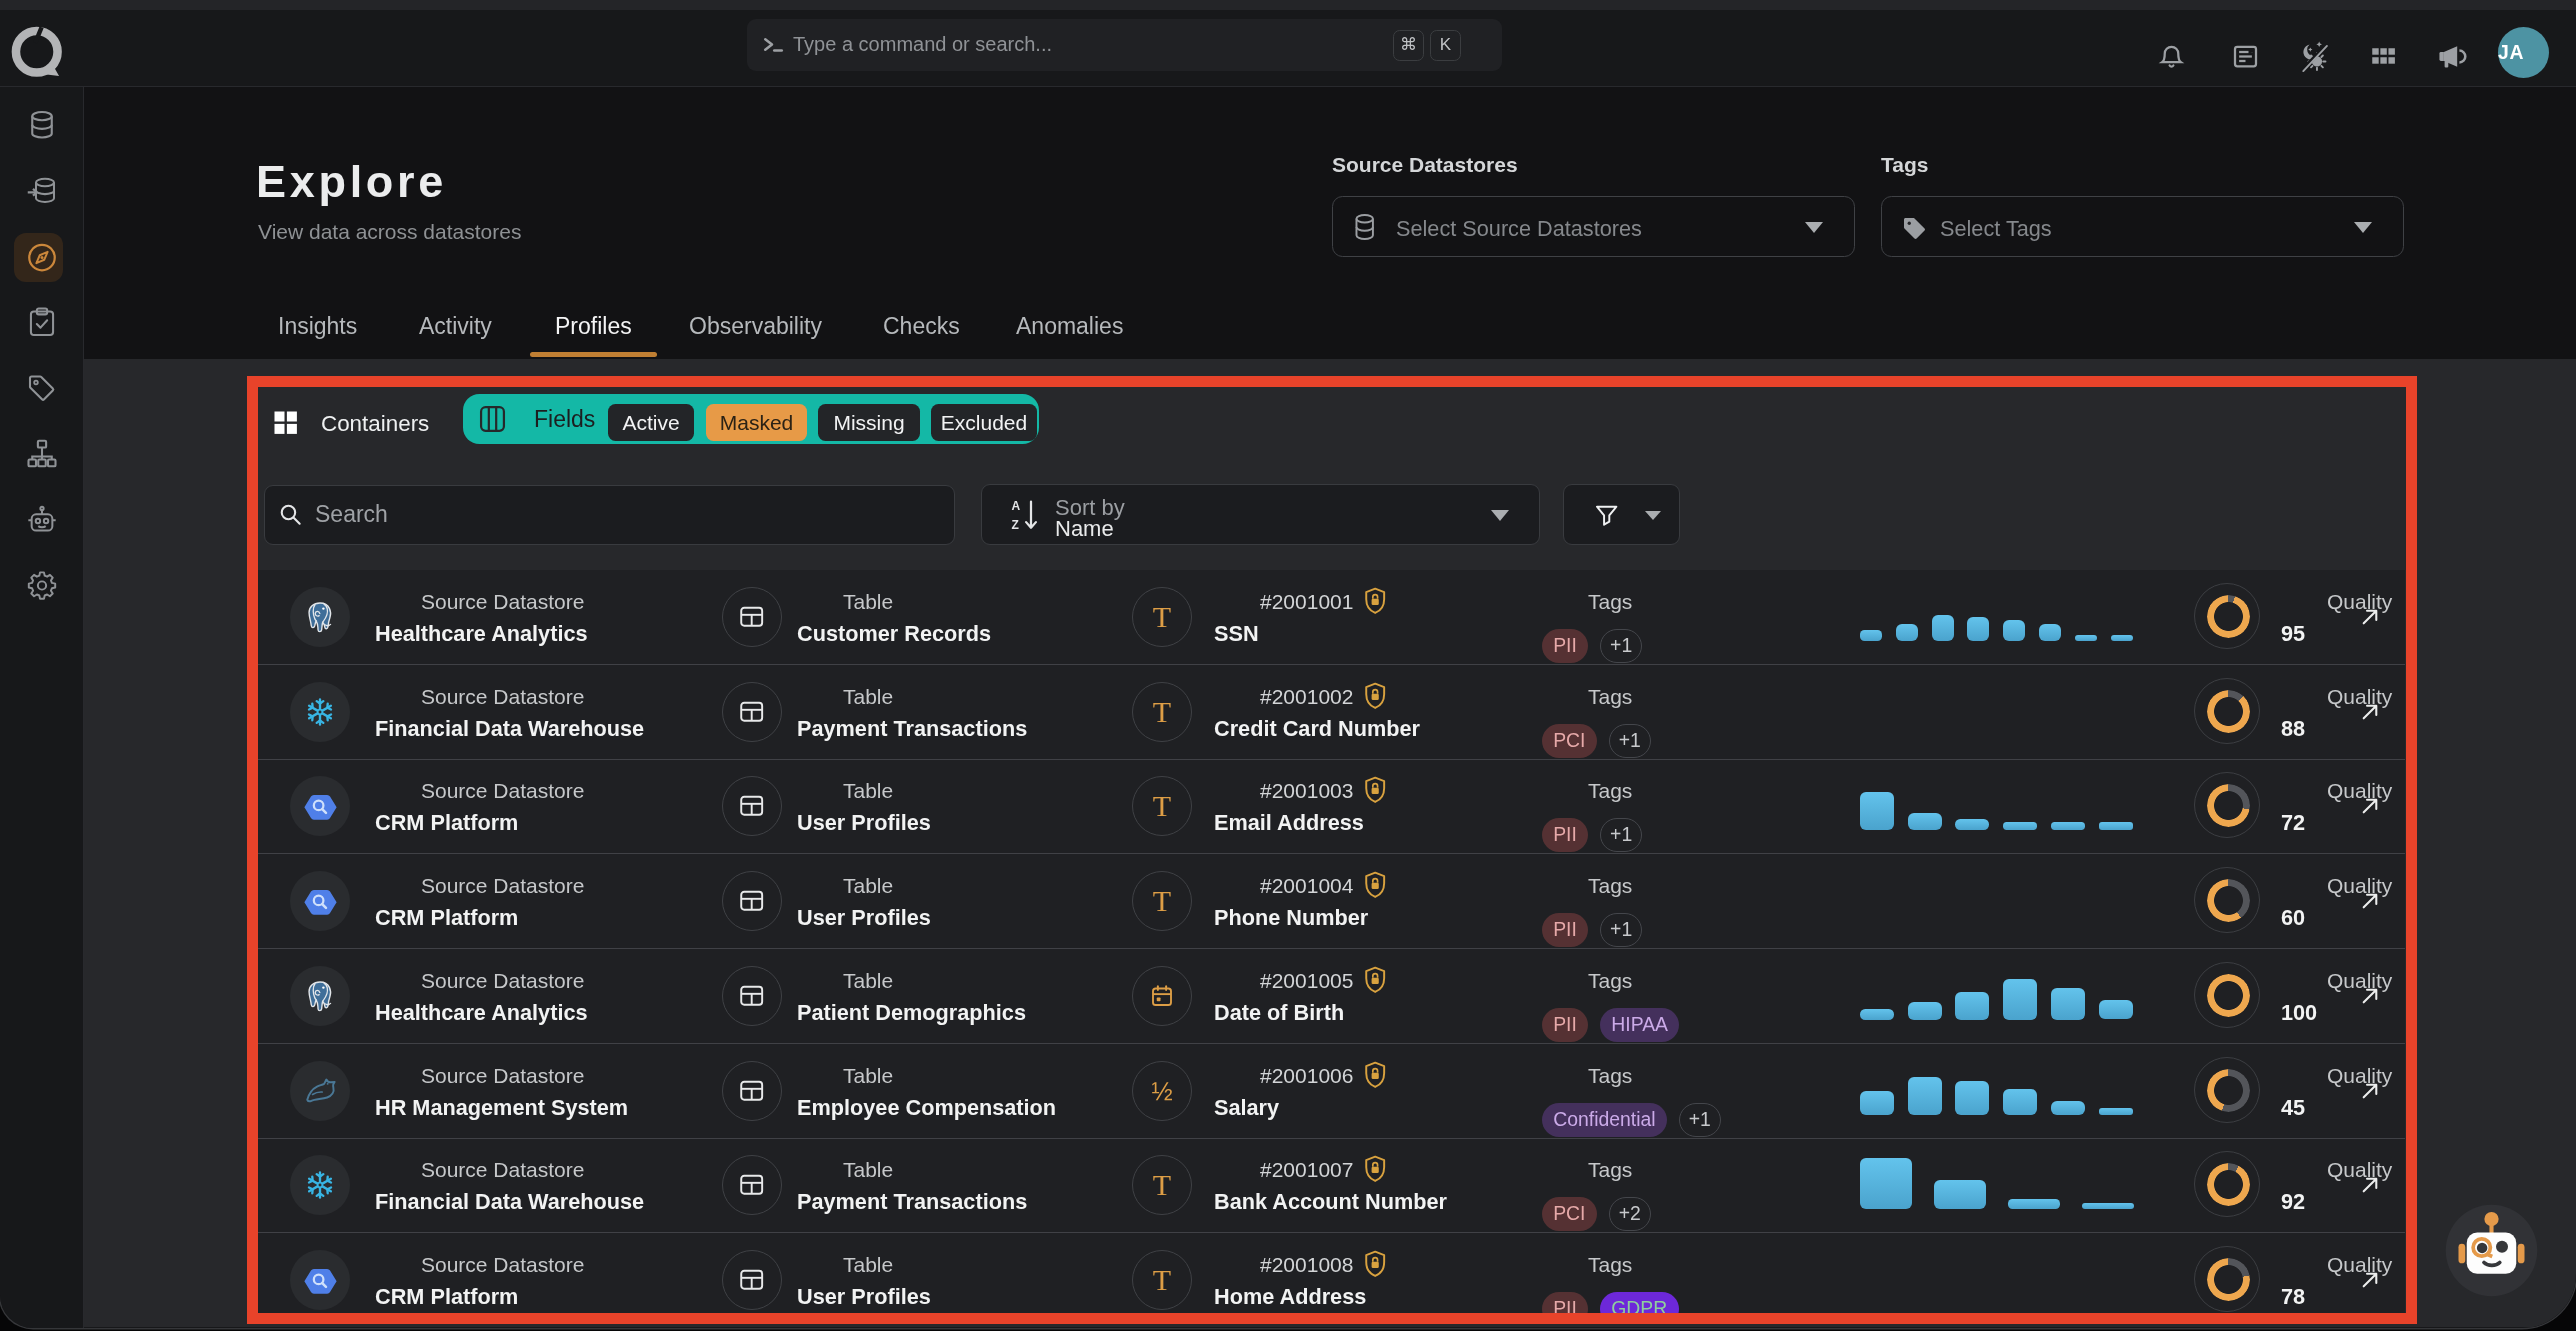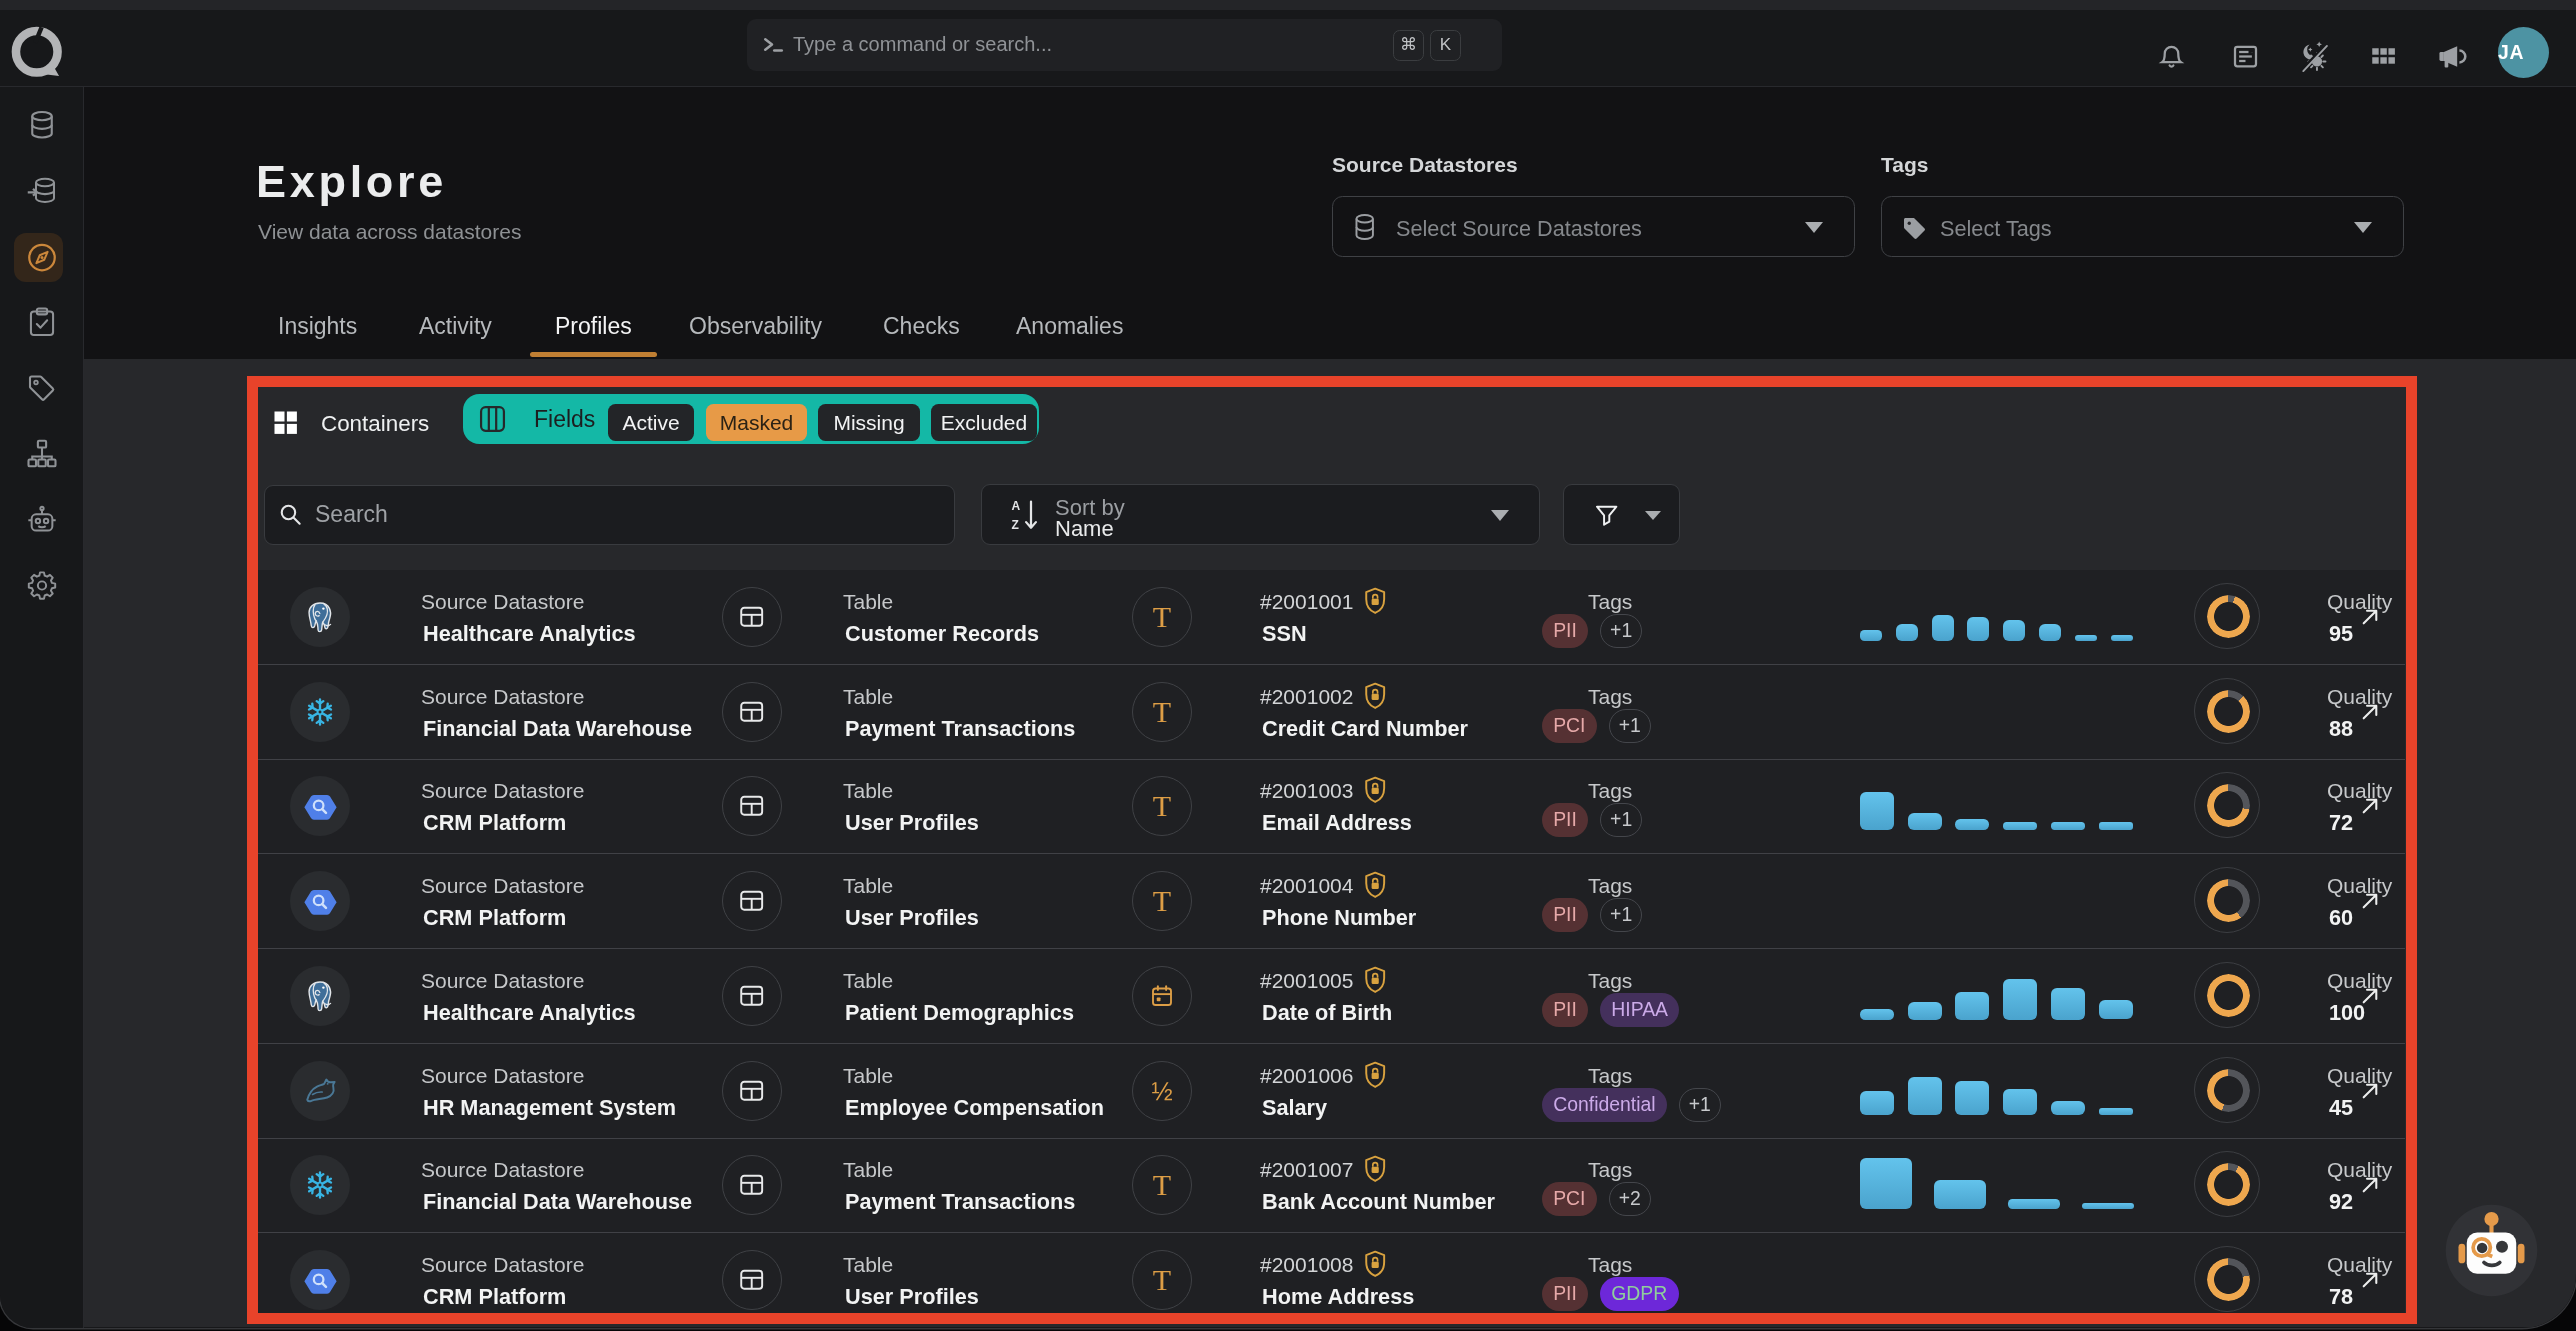--- a/index.html
+++ b/index.html
@@ -48,28 +48,28 @@
 .filterbox { position:absolute; left:1305px; top:0.7px; width:117px; height:61px; background:#1b1c1f; border:1.5px solid #393b3f; border-radius:9px; }
 .pag { position:absolute; top:0px; left:1793px; width:354px; height:63px; color:#dfe1e2; font-size:21px; }
 .rowsarea { position:absolute; left:0; top:183px; width:100%; height:743px; background:#1f2023; }
 .row { position:absolute; left:0; width:2147px; height:95px; border-bottom:1.5px solid #404146; }
 .srcc { position:absolute; left:32px; top:17px; width:60px; height:60px; border-radius:50%; background:#2a2c2f; display:flex; align-items:center; justify-content:center; }
 .tabc { position:absolute; left:464px; top:17px; width:60px; height:60px; border-radius:50%; border:1.5px solid #3f4145; display:flex; align-items:center; justify-content:center; }
 .typc { position:absolute; left:874px; top:17px; width:60px; height:60px; border-radius:50%; border:1.5px solid #3f4145; display:flex; align-items:center; justify-content:center; }
 .tserif { font-family:"Liberation Serif", serif; font-size:30px; color:#dd9e46; }
 .thalf { font-size:25.4px; color:#dd9e46; }
 .lab { font-size:21px; color:#c6c8ca;margin-left:46px; }
-.nam { font-size:21.7px; font-weight:700; color:#f2f3f3; margin-top:6.7px;margin-left:48px; }
+.nam { font-size:21.7px; font-weight:700; color:#f2f3f3; margin-top:6.7px; }
 .col1 { position:absolute; left:117px; top:20px; }
 .col2 { position:absolute; left:539px; top:20px; }
 .col3 { position:absolute; left:956px; top:20px; }
 .fid { color:#d3d5d7; }
 .shield { position:absolute; margin-left:10.5px; margin-top:-3px; }
 .coltags { position:absolute; left:1284px; top:20px; }
-.pills { margin-top:0px; white-space:nowrap; }
+.pills { margin-top:15px; white-space:nowrap; }
 .pill { display:inline-block; height:34px; line-height:32px; padding:0 11.2px; border-radius:17px; font-size:19.4px; margin-right:12px; }
 .pill.red { background:#553133; color:#e6a9a9; }
 .pill.purple { background:#44305c; color:#cbaae8; }
 .pill.green { background:#6d28d9; color:#8fcf9c; }
 .pill.ghost { border:1.5px solid #44464b; color:#c7c9cc; line-height:30px; background:transparent; padding:0 9px; }
 .bar { position:absolute; background:linear-gradient(180deg,#63c3ec,#4aa3cd); }
 .qouter { position:absolute; left:1936px; top:12.7px; width:66px; height:66px; border-radius:50%; border:1.5px solid #3c3e42; }
 .qring { position:absolute; left:1949px; width:43px; height:43px; border-radius:50%; }
 .qdonut { width:43px; height:43px; border-radius:50%;
   -webkit-mask:radial-gradient(farthest-side, transparent calc(100% - 7.5px), #000 calc(100% - 6.7px)); mask:radial-gradient(farthest-side, transparent calc(100% - 7.5px), #000 calc(100% - 6.7px)); }

